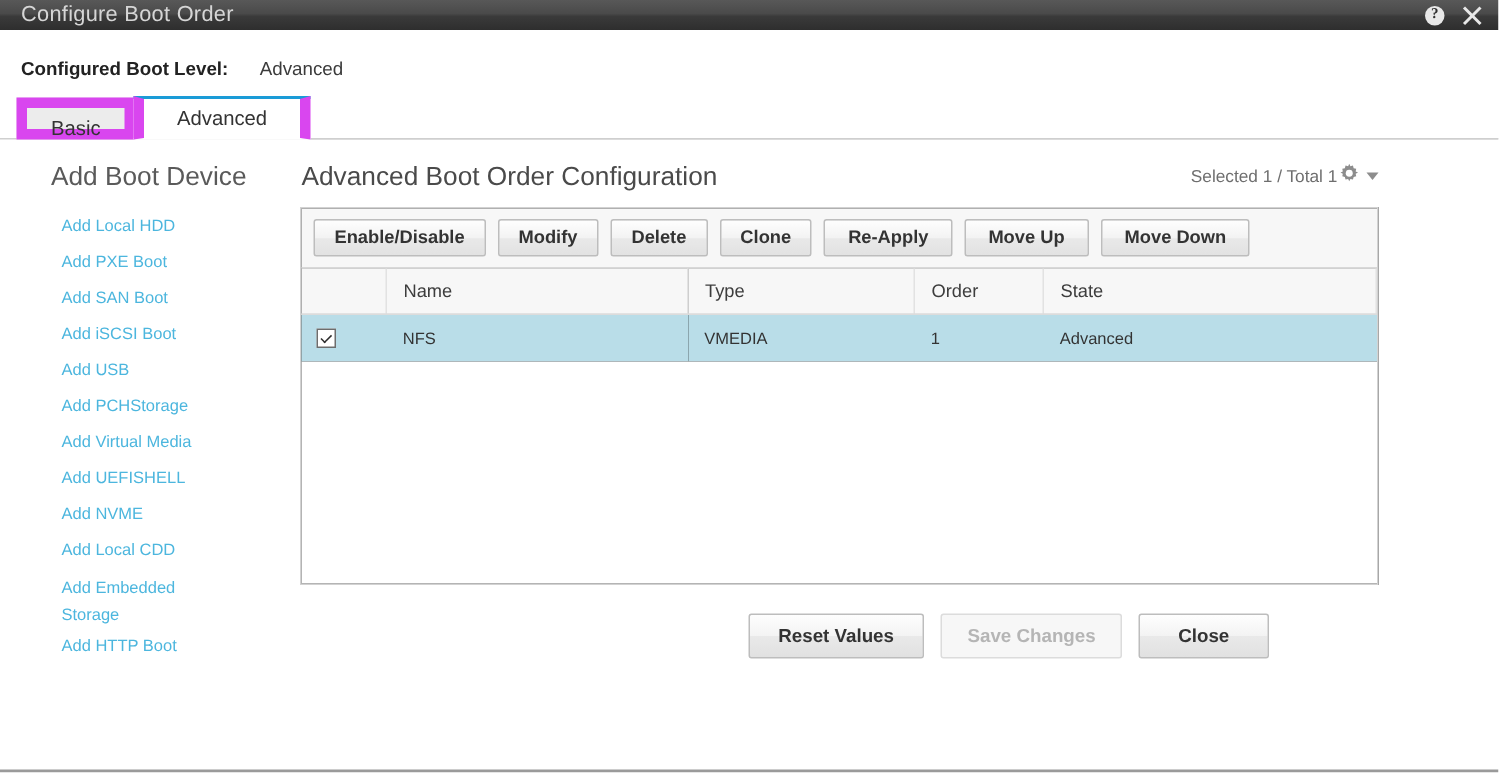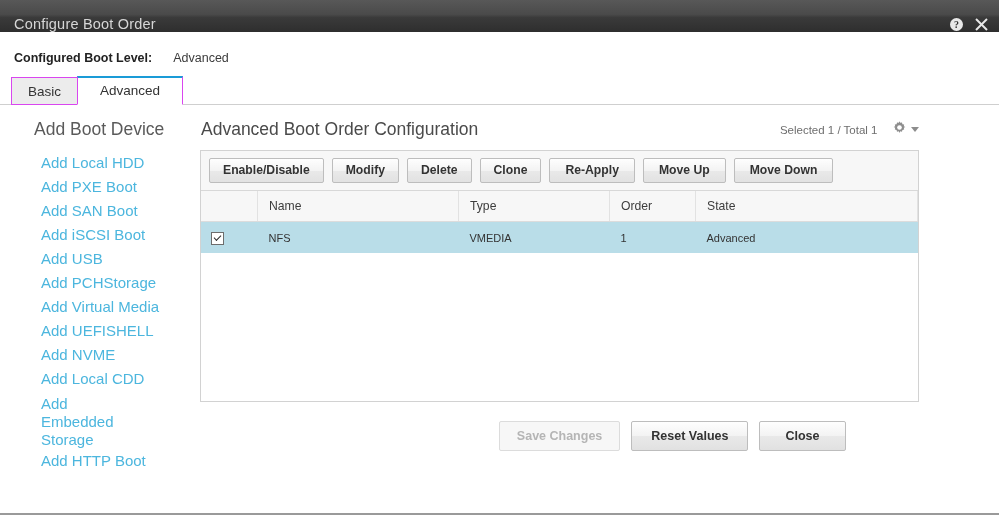--- a/index.html
+++ b/index.html
@@ -21,24 +21,24 @@
     width: 999px;
     height: 515px;
     box-sizing: border-box;
     background: #ffffff;
     border-bottom: 2px solid #9a9a9a;
   }
 
   
   .titlebar {
     position: relative;
-    height: 32px;
+    height: 20px;
     background: linear-gradient(to bottom, #585858 0%, #4a4a4a 45%, #3a3a3a 55%, #2e2e2e 100%);
     display: flex;
-    align-items: flex-end;
+    align-items: center;
     padding: 0 10px 0 14px;
     box-sizing: border-box;
   }
   .titlebar-text {
     color: #d6d6d6;
     font-size: 14.5px;
     letter-spacing: 0.2px;
     flex: 1;
     white-space: nowrap;
   }
@@ -112,21 +112,21 @@
   }
   .tab {
     position: relative;
     z-index: 2;
     box-sizing: border-box;
     padding: 0 16px;
     height: 28px;
     line-height: 27px;
     font-size: 13.5px;
     color: #333;
-    border: 1px solid #d946ef;
+    border: 7px solid #d946ef;
     background: #ececec;
     cursor: pointer;
     white-space: nowrap;
   }
   .tab.active {
     background: #ffffff;
     border-top: 2px solid #1a9bd7;
     border-bottom: 1px solid #ffffff;
     height: 29px;
     line-height: 26px;
@@ -157,21 +157,21 @@
     color: #5a5a5a;
     margin-bottom: 11px;
     white-space: nowrap;
   }
   .sidebar-list {
     padding-left: 7px;
   }
   .sidebar-link {
     display: block;
     color: #4cb6de;
-    font-size: 15px;
+    font-size: 11px;
     line-height: 24px;
     text-decoration: none;
     cursor: pointer;
     white-space: nowrap;
   }
   .sidebar-link.wrap {
     white-space: normal;
     line-height: 18px;
     width: 95px;
     padding-top: 4px;
@@ -192,21 +192,20 @@
   }
   .panel-title {
     font-size: 17.5px;
     color: #4a4a4a;
     flex: 1;
     white-space: nowrap;
   }
   .panel-count {
     font-size: 11.5px;
     color: #6e6e6e;
-    margin-right: 14px;
     white-space: nowrap;
   }
   .gear-wrap {
     display: flex;
     align-items: center;
     gap: 4px;
     cursor: pointer;
   }
   .caret-down {
     width: 0;
@@ -437,21 +436,21 @@
                 <td>Advanced</td>
                 <td></td>
               </tr>
             </tbody>
           </table>
 
           <div class="table-empty"></div>
         </div>
 
         <div class="footer">
+          <button class="fbtn reset">Reset Values</button>
           <button class="fbtn disabled">Save Changes</button>
-          <button class="fbtn reset">Reset Values</button>
           <button class="fbtn close">Close</button>
         </div>
 
       </div>
     </div>
   </div>
 </div>
 
 </body></html>

